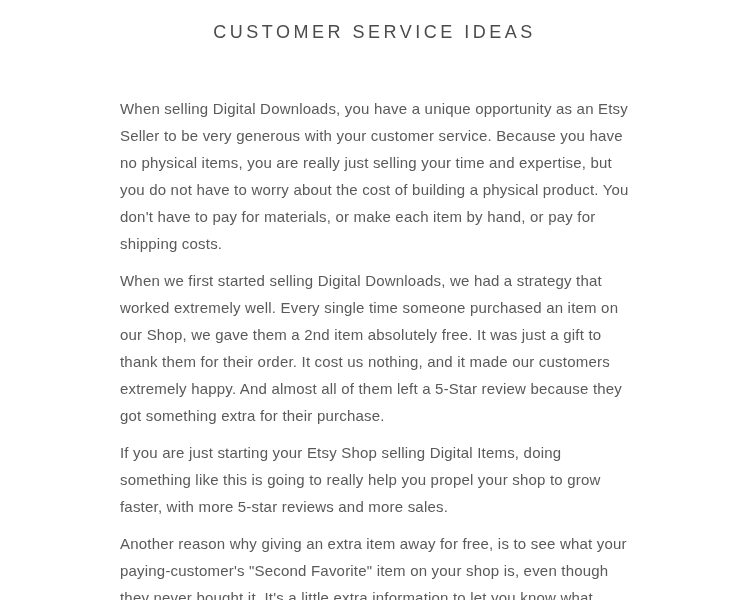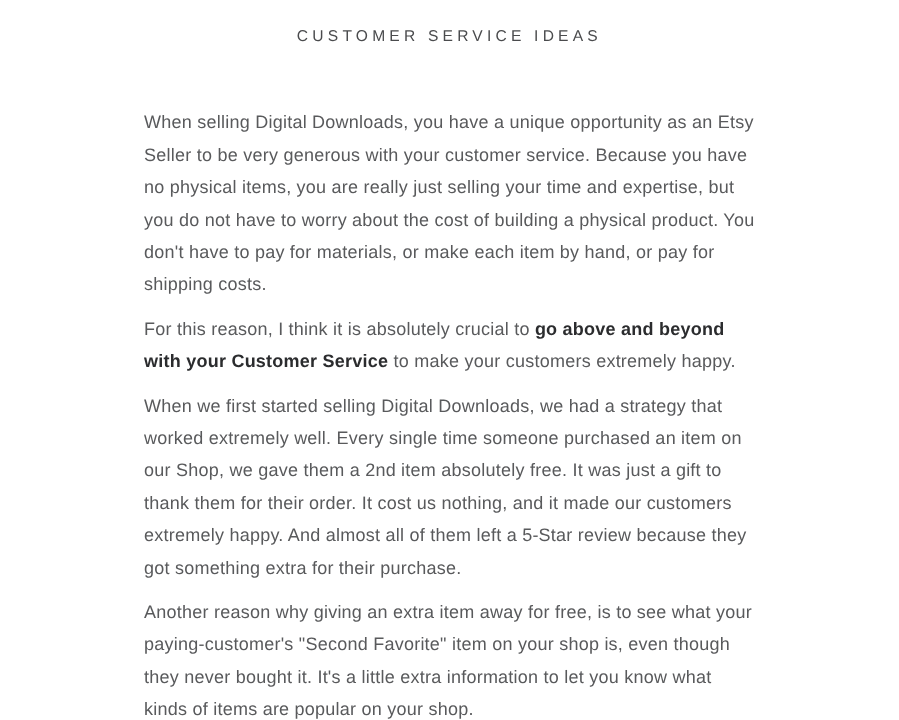--- a/index.html
+++ b/index.html
@@ -12,21 +12,21 @@
     width: 749px;
     height: 600px;
     background: #ffffff;
     overflow: hidden;
     font-family: "Liberation Sans", sans-serif;
   }
   .page-title {
     margin: 0;
     padding-top: 22px;
     text-align: center;
-    font-size: 13px;
+    font-size: 18px;
     font-weight: 400;
     letter-spacing: 3.5px;
     color: #4a4b4d;
     text-transform: uppercase;
   }
   .article-body {
     box-sizing: border-box;
     margin: 52px 0 0 120px;
     width: 512px;
     color: #595a5c;
@@ -43,17 +43,17 @@
   }
 </style>
 </head>
 <body>
 
 <div id="page">
   <h1 class="page-title">CUSTOMER SERVICE IDEAS</h1>
 
   <div class="article-body" id="paragraphs">
       <p><span>When selling Digital Downloads, you have a unique opportunity as an Etsy Seller to be very generous with your customer service. Because you have no physical items, you are really just selling your time and expertise, but you do not have to worry about the cost of building a physical product. You don't have to pay for materials, or make each item by hand, or pay for shipping costs.</span></p>
-      <p><span>For this reason, I think it is absolutely crucial to </span><span class="seg-bold">go above and beyond with your Customer Service</span><span> to make your customers extremely happy.</span></p>
       <p><span>When we first started selling Digital Downloads, we had a strategy that worked extremely well. Every single time someone purchased an item on our Shop, we gave them a 2nd item absolutely free. It was just a gift to thank them for their order. It cost us nothing, and it made our customers extremely happy. And almost all of them left a 5-Star review because they got something extra for their purchase.</span></p>
+      <p><span>If you are just starting your Etsy Shop selling Digital Items, doing something like this is going to really help you propel your shop to grow faster, with more 5-star reviews and more sales.</span></p>
       <p><span>Another reason why giving an extra item away for free, is to see what your paying-customer's "Second Favorite" item on your shop is, even though they never bought it. It's a little extra information to let you know what kinds of items are popular on your shop.</span></p>
     </div>
 </div>
 
 </body></html>

